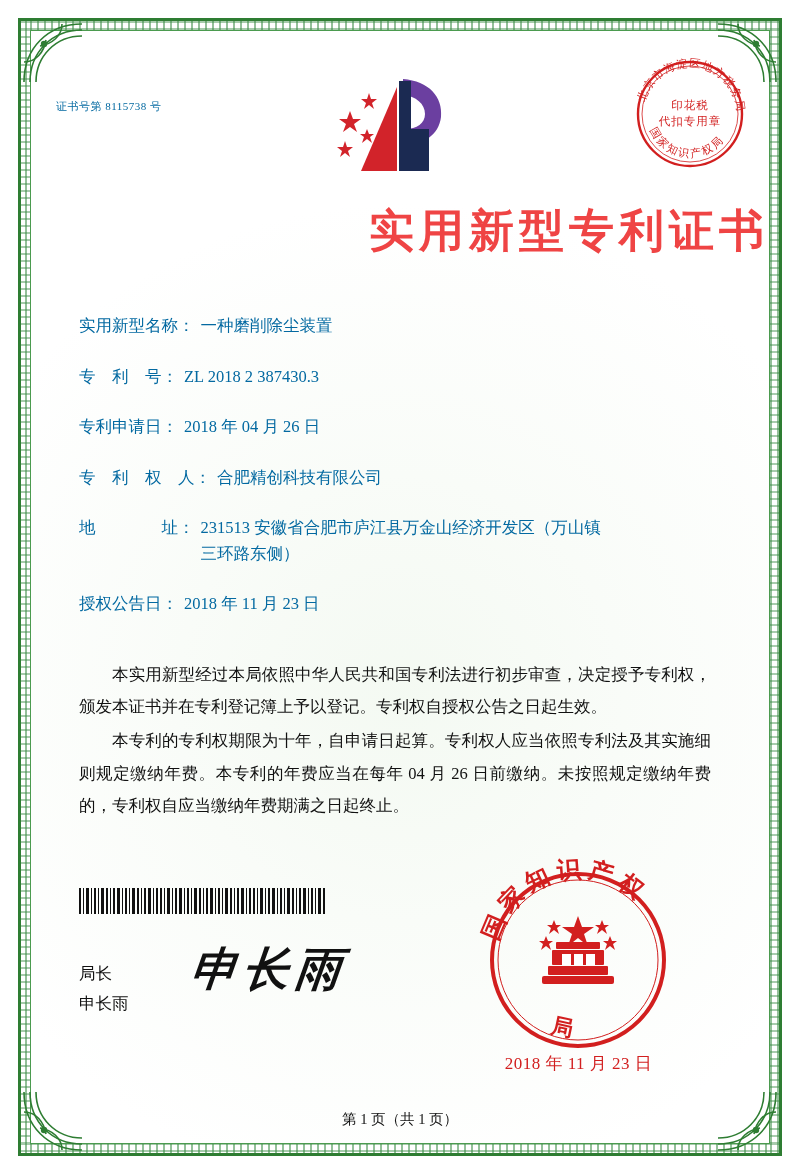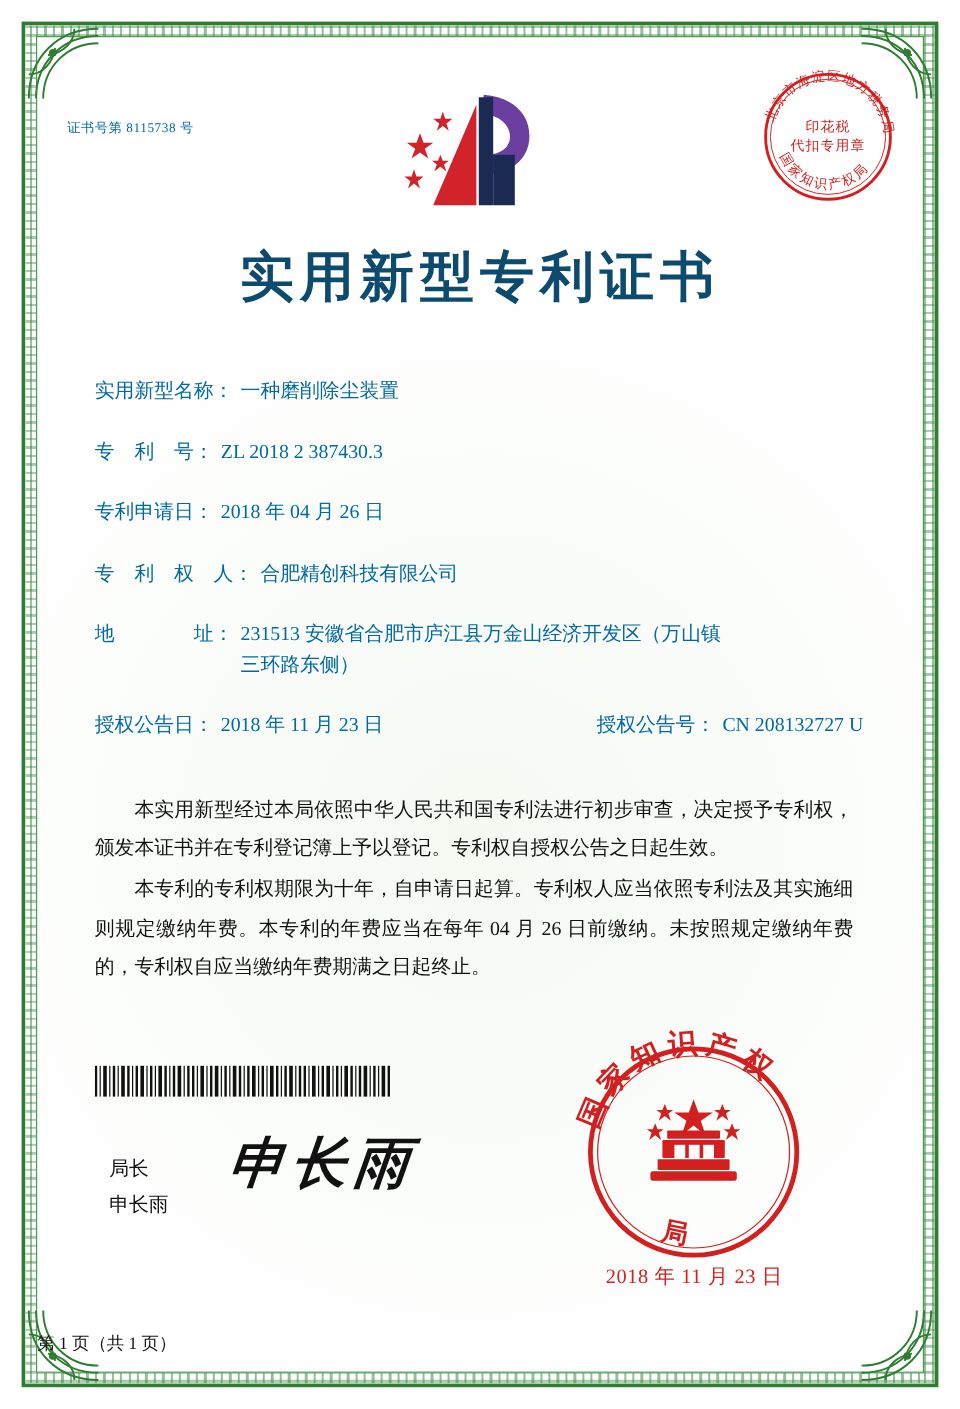--- a/index.html
+++ b/index.html
@@ -95,25 +95,25 @@
     right: 18px;
     top: 22px;
     width: 122px;
     height: 122px;
   }
 
   .title {
     position: absolute;
     left: 0; right: 0;
     top: 170px;
-    text-align: center;
+    text-align: right;
     font-size: 45px;
     font-weight: bold;
     letter-spacing: 5px;
-    color: #0c4a6e;
+    color: #ef4444;
     font-family: "Liberation Serif", "DejaVu Serif", serif;
   }
 
   .fields {
     position: absolute;
     left: 48px;
     right: 40px;
     top: 282px;
     font-size: 16.5px;
     color: #0369a1;
@@ -163,21 +163,21 @@
   .barcode {
     position: absolute;
     left: 48px;
     top: 857px;
     width: 250px;
     height: 26px;
   }
 
   .sign-block {
     position: absolute;
-    left: 60px;
+    left: 48px;
     top: 928px;
     font-size: 16.5px;
     line-height: 1.8;
     color: #111;
   }
   .signature {
     position: absolute;
     left: 160px;
     top: 908px;
     font-size: 46px;
@@ -204,20 +204,21 @@
     text-align: center;
     color: #d21f1f;
     font-size: 17px;
     letter-spacing: 0.5px;
   }
 
   .footer {
     position: absolute;
     left: 0; right: 0;
     bottom: 14px;
+    text-align: center;
     font-size: 14.5px;
     color: #111;
   }
 </style>
 </head>
 <body>
 
 <div class="page">
 
   <div class="paper-tint"></div>
@@ -348,23 +349,20 @@
         <span class="field-label">地　　　　址：</span>
         <span class="field-value">
           <span>231513 安徽省合肥市庐江县万金山经济开发区（万山镇</span>
           <span class="line2">三环路东侧）</span>
         </span>
       </div>
 
       <div class="row-split">
         <div class="left">
           <span class="field-label">授权公告日：</span><span class="field-value">2018 年 11 月 23 日</span>
-        </div>
-        <div class="right">
-          <span class="field-label">授权公告号：</span><span class="field-value">CN 208132727 U</span>
         </div>
       </div>
     </div>
 
     <div class="body-text">
       <p>本实用新型经过本局依照中华人民共和国专利法进行初步审查，决定授予专利权，颁发本证书并在专利登记簿上予以登记。专利权自授权公告之日起生效。</p>
       <p>本专利的专利权期限为十年，自申请日起算。专利权人应当依照专利法及其实施细则规定缴纳年费。本专利的年费应当在每年 04 月 26 日前缴纳。未按照规定缴纳年费的，专利权自应当缴纳年费期满之日起终止。</p>
     </div>
 
     <div class="barcode">

